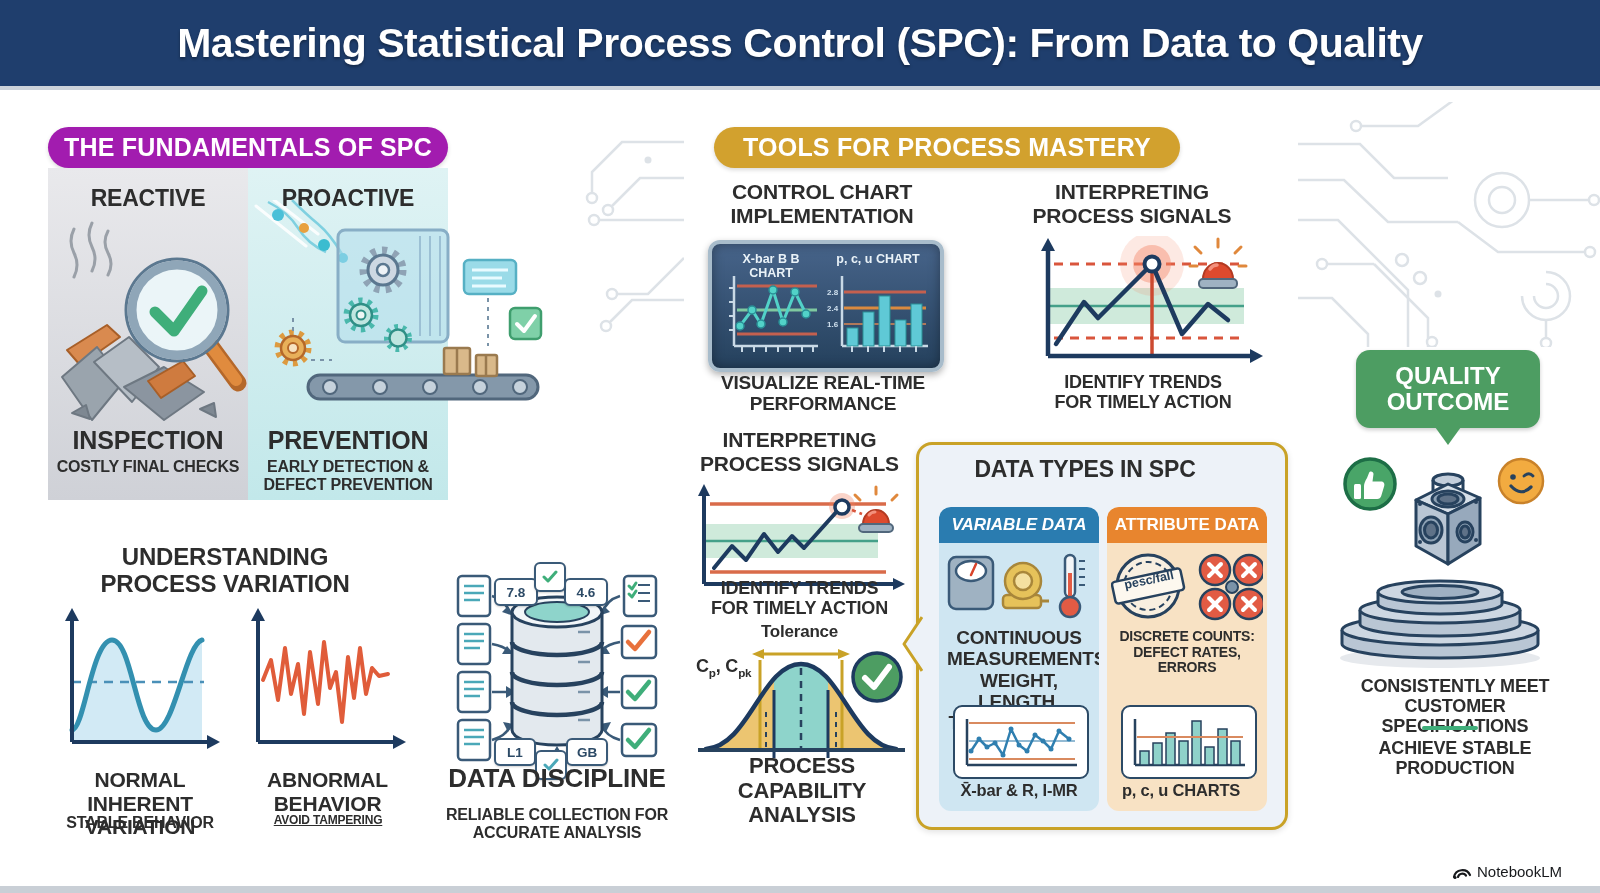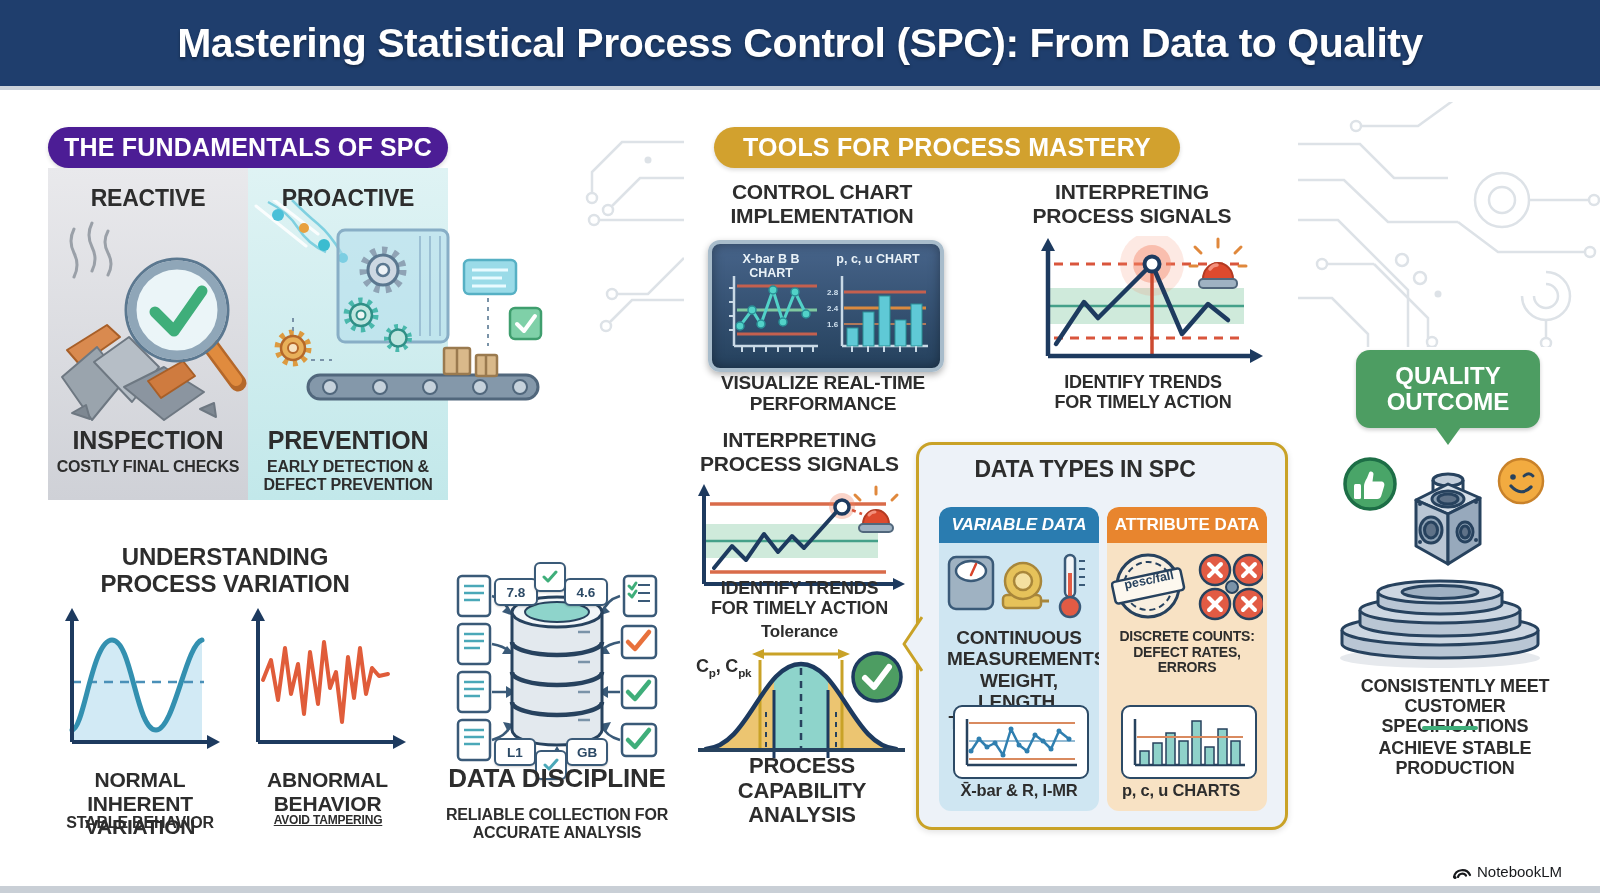--- a/index.html
+++ b/index.html
@@ -7,21 +7,21 @@
          font-family:"Liberation Sans","DejaVu Sans",sans-serif;}
   .abs{position:absolute;}
   .cap{font-weight:700;color:#2d2d2d;text-align:center;line-height:1.12;letter-spacing:-0.2px;}
   
   .title-bar{left:0;top:0;width:1600px;height:86px;background:#1f3e6d;display:flex;align-items:center;justify-content:center;}
   .title-bar h1{margin:0;font-size:41px;font-weight:700;color:#fff;letter-spacing:-0.5px;text-shadow:0 2px 3px rgba(0,0,0,.35);}
   .bar-sep{left:0;top:86px;width:1600px;height:4px;background:#ccd2d9;}
   .bottom-strip{left:0;top:886px;width:1600px;height:7px;background:#c9cfd6;}
   
   .banner{display:flex;align-items:center;justify-content:center;border-radius:22px;font-weight:700;color:#fff;letter-spacing:0.2px;box-shadow:0 2px 4px rgba(0,0,0,.15);}
-  .banner-teal{background:#4c1d95;}
+  .banner-teal{background:#a21caf;}
   .banner-gold{background:#d2a12e;}
   
   .half-grey{background:linear-gradient(180deg,#e9e9ec 0%,#cfd1d7 100%);}
   .half-teal{background:linear-gradient(180deg,#dff3f4 0%,#c2e8ea 100%);}
   
   .device{background:linear-gradient(180deg,#47648a 0%,#25415d 100%);border:4px solid #a8bccb;border-radius:12px;box-shadow:0 3px 7px rgba(0,0,0,.3), inset 0 0 12px rgba(0,0,0,.35);}
   .device-title{font-size:12.5px;font-weight:700;color:#e9f2f8;text-align:center;letter-spacing:0;}
   
   .dt-panel{background:#edf2f8;border:3px solid #c9a227;border-radius:16px;box-shadow:0 2px 6px rgba(0,0,0,.12);}
   .dt-col{border-radius:12px;overflow:hidden;}

